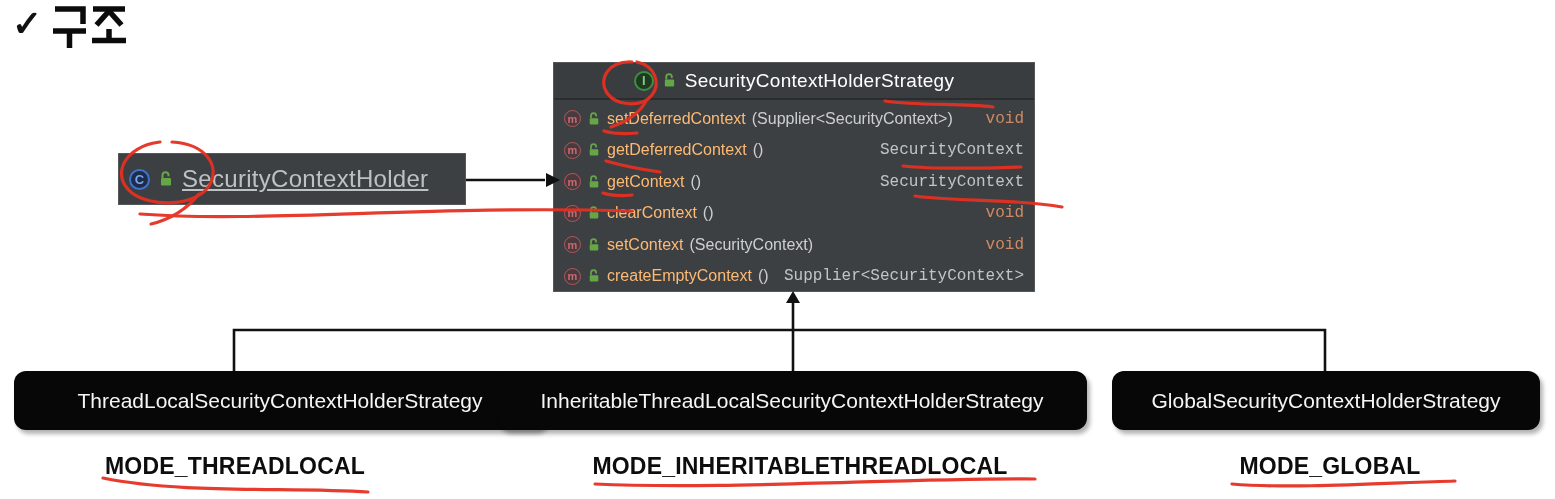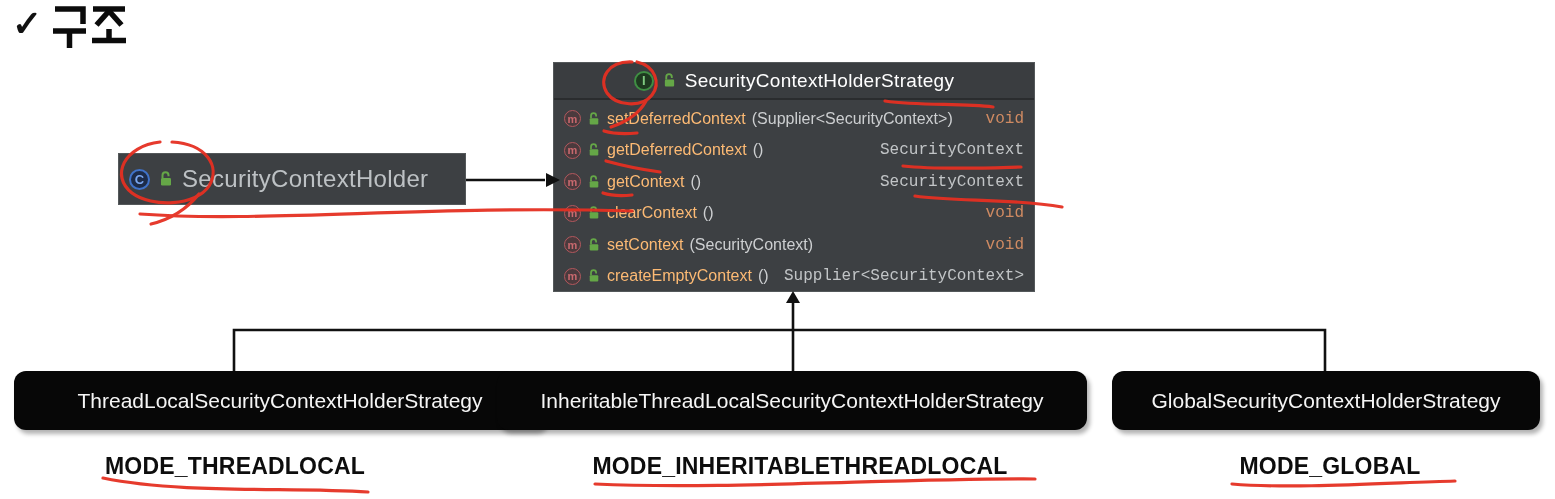--- a/index.html
+++ b/index.html
@@ -7,21 +7,21 @@
   .canvas { position:relative; width:1555px; height:499px; background:#ffffff; overflow:hidden; }
 
   
   .page-title { position:absolute; left:12px; top:2px; display:flex; align-items:flex-start; gap:10px; }
   .check { font-size:36px; font-weight:bold; color:#111; line-height:44px; }
   .k-title svg { display:block; }
 
   
   .ide-box { position:absolute; background:#3d4043; border:1px solid #54585a; color:#bdc1c4; }
   .class-box { left:118px; top:153px; width:348px; height:52px; display:flex; align-items:center; padding-left:10px; gap:9px; }
-  .class-box .node-name { font-size:24px; letter-spacing:.3px; color:#bdc1c4; }
+  .class-box .node-name { font-size:24px; letter-spacing:.3px; color:#bdc1c4;text-decoration:underline; }
 
   .iface-box { left:553px; top:62px; width:482px; height:230px; }
   .iface-header { height:37px; display:flex; align-items:center; justify-content:center; gap:9px;
                   background:#3a3d40; border-bottom:2px solid #2a2c2e; }
   .iface-header .node-name { font-size:19px; letter-spacing:.3px; color:#ffffff; }
   .iface-body { padding-top:3px; }
 
   .m-row { display:flex; align-items:center; height:31.5px; padding:0 10px; gap:7px; font-size:16px; }
   .m-name { color:#fdba74; white-space:nowrap; }
   .m-params { color:#cdcfd1; white-space:nowrap; margin-left:-1px; }

